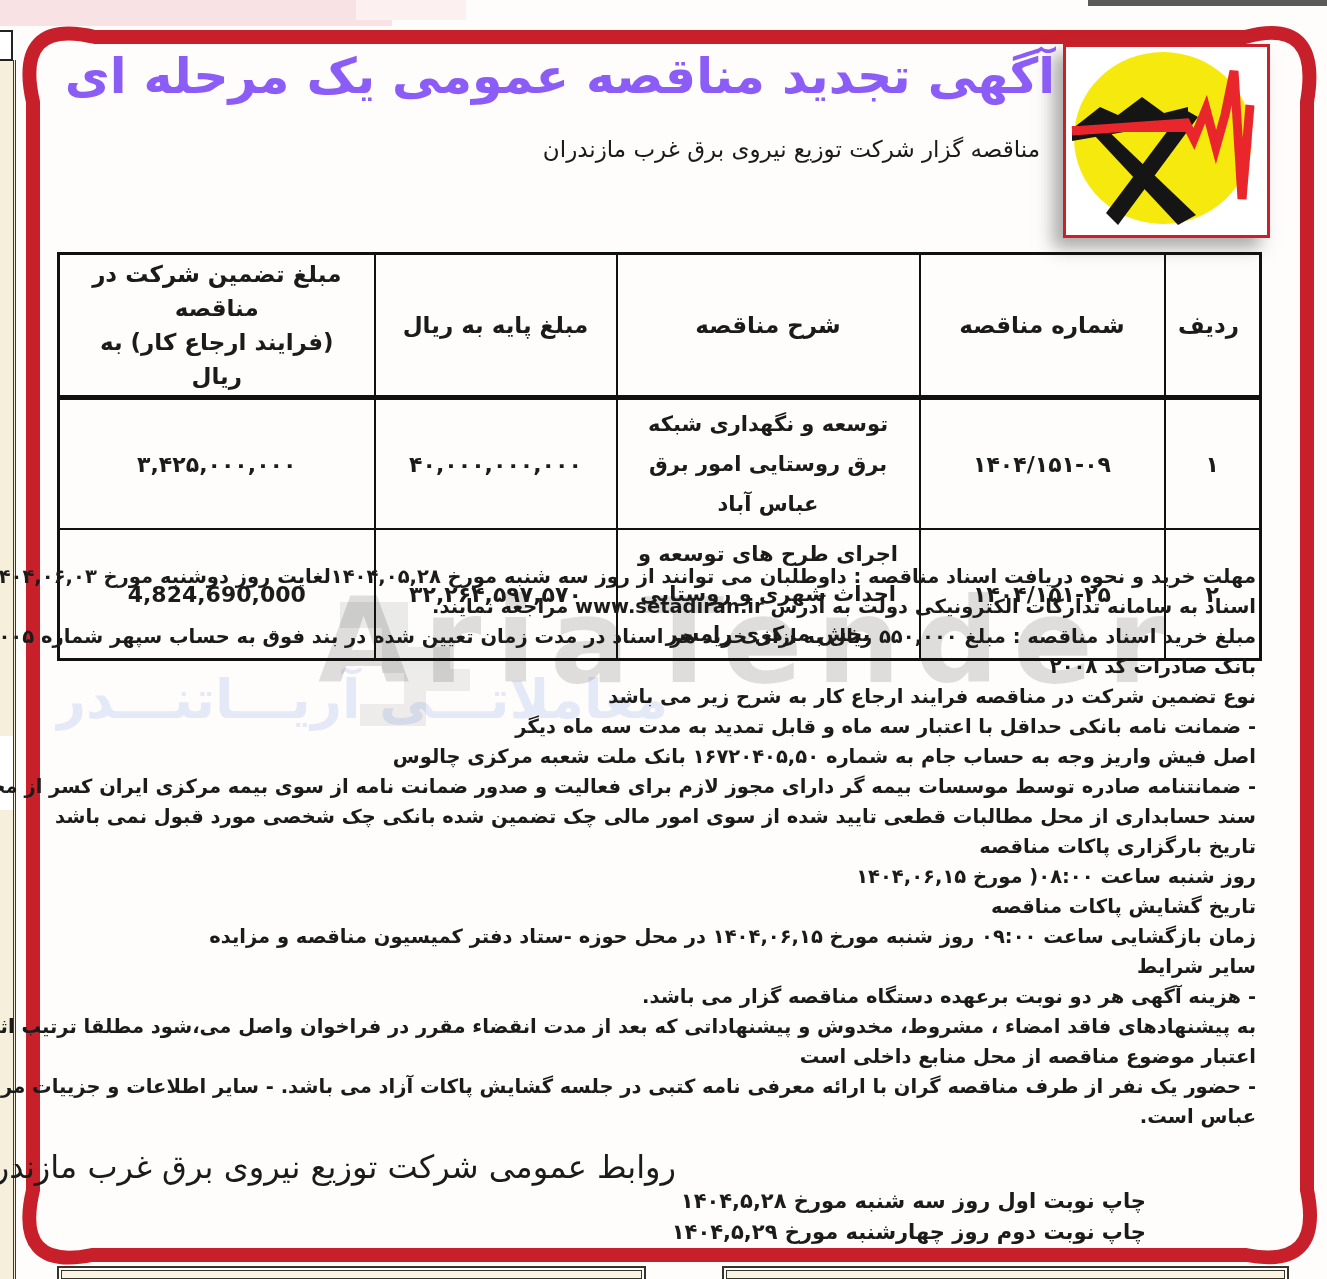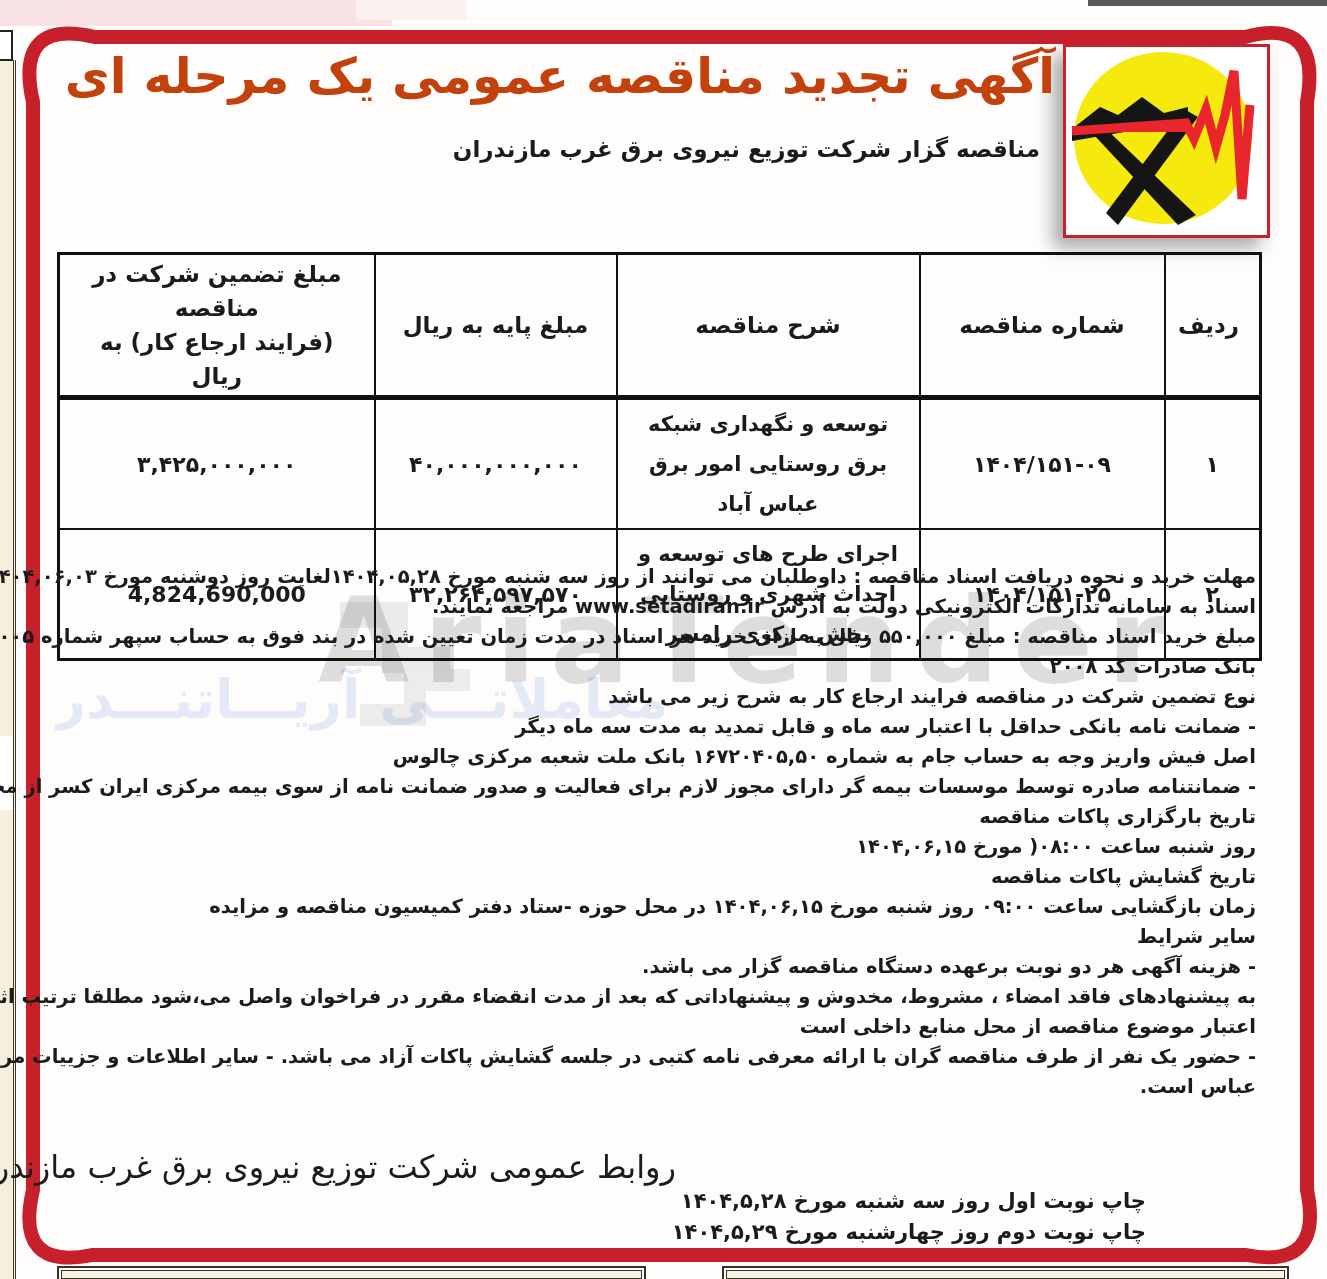--- a/index.html
+++ b/index.html
@@ -23,22 +23,22 @@
 
   
   .wm-latin{left:318px;top:572px;width:1009px;height:140px;font-size:118px;font-weight:bold;letter-spacing:14px;color:#000;opacity:0.12;white-space:nowrap;overflow:hidden;}
   .wm-fa{left:55px;top:668px;width:1040px;font-size:54px;font-weight:bold;letter-spacing:10px;color:#1d4ed8;opacity:0.11;direction:rtl;text-align:left;white-space:nowrap;overflow:hidden;}
   .wm-mark{left:320px;top:585px;opacity:0.16;}
 
   
   .logo-box{left:1063px;top:44px;width:201px;height:188px;background:#ffffff;border:3px solid #c9202b;box-shadow:-10px 10px 16px rgba(90,90,90,.5);}
 
   
-  .title{left:95px;top:48px;width:960px;font-size:49px;font-weight:bold;text-align:center;direction:rtl;white-space:nowrap;color:#c2410c;}
-  .subhead{right:287px;top:136px;width:760px;font-size:23px;font-weight:bold;text-align:right;direction:rtl;white-space:nowrap;}
+  .title{left:95px;top:48px;width:960px;font-size:49px;font-weight:bold;text-align:center;direction:rtl;white-space:nowrap;color:#8b5cf6;}
+  .subhead{right:287px;top:136px;width:760px;font-size:23px;font-weight:normal;text-align:right;direction:rtl;white-space:nowrap;}
   .subhead2{top:179px;}
 
   
   .tender-table{left:57px;top:252px;width:1202px;border-collapse:collapse;direction:rtl;table-layout:fixed;}
   .tender-table td,.tender-table th{border:2px solid #111;text-align:center;vertical-align:middle;font-weight:bold;padding:2px 20px;}
   .tender-table{border:3px solid #111;}
   .tender-table tr.hrow th{font-size:23px;height:79px;border-bottom:5px solid #111;line-height:34px;}
   .tender-table tr.r1 td{height:86px;}
   .tender-table tr.r2 td{height:116px;}
   .tender-table .num{font-size:22px;}
@@ -129,20 +129,21 @@
 
   <div class="abs body-lines">
     <div class="bline">مهلت خرید و نحوه دریافت اسناد مناقصه : داوطلبان می توانند از روز سه شنبه مورخ ۱۴۰۴,۰۵,۲۸لغایت روز دوشنبه مورخ ۱۴۰۴,۰۶,۰۳ به منظور دریافت</div>
     <div class="bline">اسناد به سامانه تدارکات الکترونیکی دولت به آدرس www.setadiran.ir مراجعه نمایند.</div>
     <div class="bline">مبلغ خرید اسناد مناقصه : مبلغ ۵۵۰,۰۰۰ ریال به ازای خرید هر اسناد در مدت زمان تعیین شده در بند فوق به حساب سپهر شماره ۰۱۰۱۸۵۳۷۶۵۰۰۵(</div>
     <div class="bline">بانک صادرات کد ۲۰۰۸</div>
     <div class="bline">نوع تضمین شرکت در مناقصه فرایند ارجاع کار به شرح زیر می باشد</div>
     <div class="bline">- ضمانت نامه بانکی حداقل با اعتبار سه ماه و قابل تمدید به مدت سه ماه دیگر</div>
     <div class="bline">اصل فیش واریز وجه به حساب جام به شماره ۱۶۷۲۰۴۰۵,۵۰ بانک ملت شعبه مرکزی چالوس</div>
     <div class="bline">- ضمانتنامه صادره توسط موسسات بیمه گر دارای مجوز لازم برای فعالیت و صدور ضمانت نامه از سوی بیمه مرکزی ایران کسر از محل مطالبات به صورت</div>
+    <div class="bline">سند حسابداری از محل مطالبات قطعی تایید شده از سوی امور مالی چک تضمین شده بانکی چک شخصی مورد قبول نمی باشد</div>
     <div class="bline">تاریخ بارگزاری پاکات مناقصه</div>
     <div class="bline">روز شنبه ساعت ۰۸:۰۰( مورخ ۱۴۰۴,۰۶,۱۵</div>
     <div class="bline">تاریخ گشایش پاکات مناقصه</div>
     <div class="bline">زمان بازگشایی ساعت ۰۹:۰۰ روز شنبه مورخ ۱۴۰۴,۰۶,۱۵ در محل حوزه -ستاد دفتر کمیسیون مناقصه و مزایده</div>
     <div class="bline">سایر شرایط</div>
     <div class="bline">- هزینه آگهی هر دو نوبت برعهده دستگاه مناقصه گزار می باشد.</div>
     <div class="bline">به پیشنهادهای فاقد امضاء ، مشروط، مخدوش و پیشنهاداتی که بعد از مدت انقضاء مقرر در فراخوان واصل می،شود مطلقا ترتیب اثر داده نمی شود.</div>
     <div class="bline">اعتبار موضوع مناقصه از محل منابع داخلی است</div>
     <div class="bline">- حضور یک نفر از طرف مناقصه گران با ارائه معرفی نامه کتبی در جلسه گشایش پاکات آزاد می باشد. - سایر اطلاعات و جزییات مربوط در اسناد مناقصه</div>
     <div class="bline">عباس است.</div>

